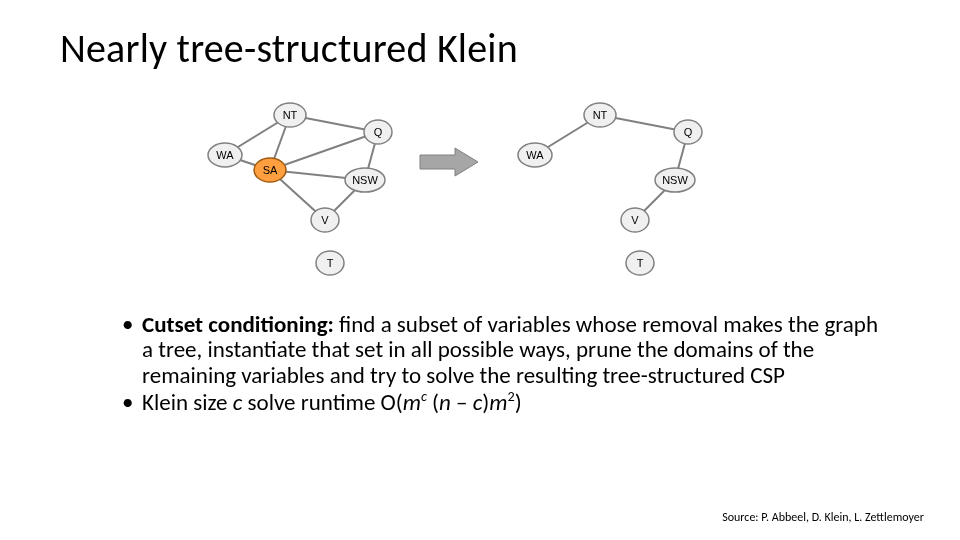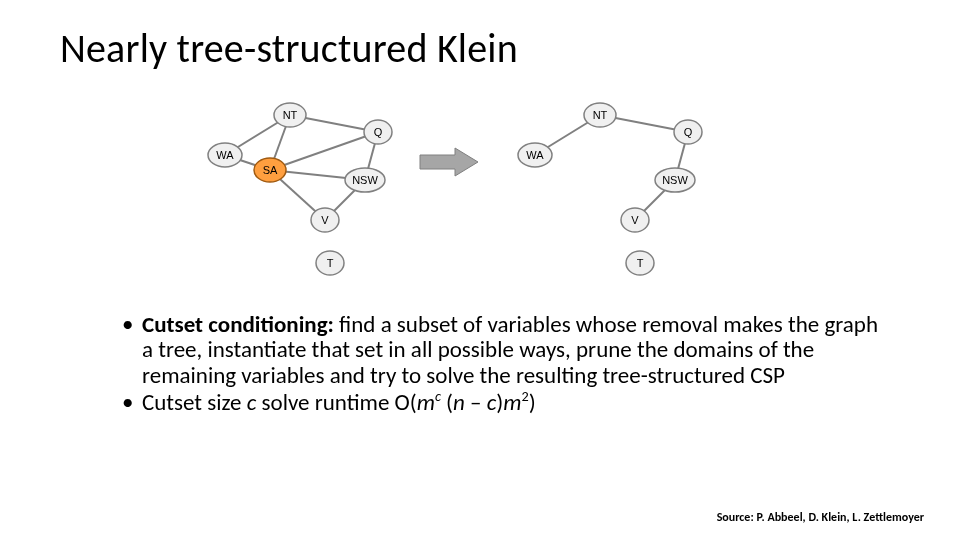--- a/index.html
+++ b/index.html
@@ -85,21 +85,21 @@
     top: 0;
   }
   .bold { font-weight: 700; }
   .ital { font-style: italic; }
   .sup { font-size: 0.62em; vertical-align: super; line-height: 0; }
   .source {
     position: absolute;
     bottom: 16px;
     right: 36px;
     font-size: 12px;
-    font-weight: 700;
+    font-weight: 400;
   }
 </style>
 </head>
 <body>
 
 <div class="slide">
 
   <div class="title">Nearly tree-structured Klein</div>
 
   <svg class="figure" viewBox="0 0 560 190">
@@ -183,20 +183,20 @@
       </g>
     </g>
   </svg>
 
   <div class="bullets">
     <ul>
       <li>
         <span class="bold">Cutset conditioning:</span><span> find a subset of variables whose removal makes the graph a tree, instantiate that set in all possible ways, prune the domains of the remaining variables and try to solve the resulting tree-structured CSP</span>
       </li>
       <li>
-        <span>Cutset size </span><span class="ital">c</span><span> solve runtime O(</span><span class="ital">m</span><span class="sup ital">c</span><span> (</span><span class="ital">n</span><span> – </span><span class="ital">c</span><span>)</span><span class="ital">m</span><span class="sup">2</span><span>)</span>
+        <span>Klein size </span><span class="ital">c</span><span> solve runtime O(</span><span class="ital">m</span><span class="sup ital">c</span><span> (</span><span class="ital">n</span><span> – </span><span class="ital">c</span><span>)</span><span class="ital">m</span><span class="sup">2</span><span>)</span>
       </li>
     </ul>
   </div>
 
   <div class="source">Source: P. Abbeel, D. Klein, L. Zettlemoyer</div>
 
 </div>
 
 </body></html>

